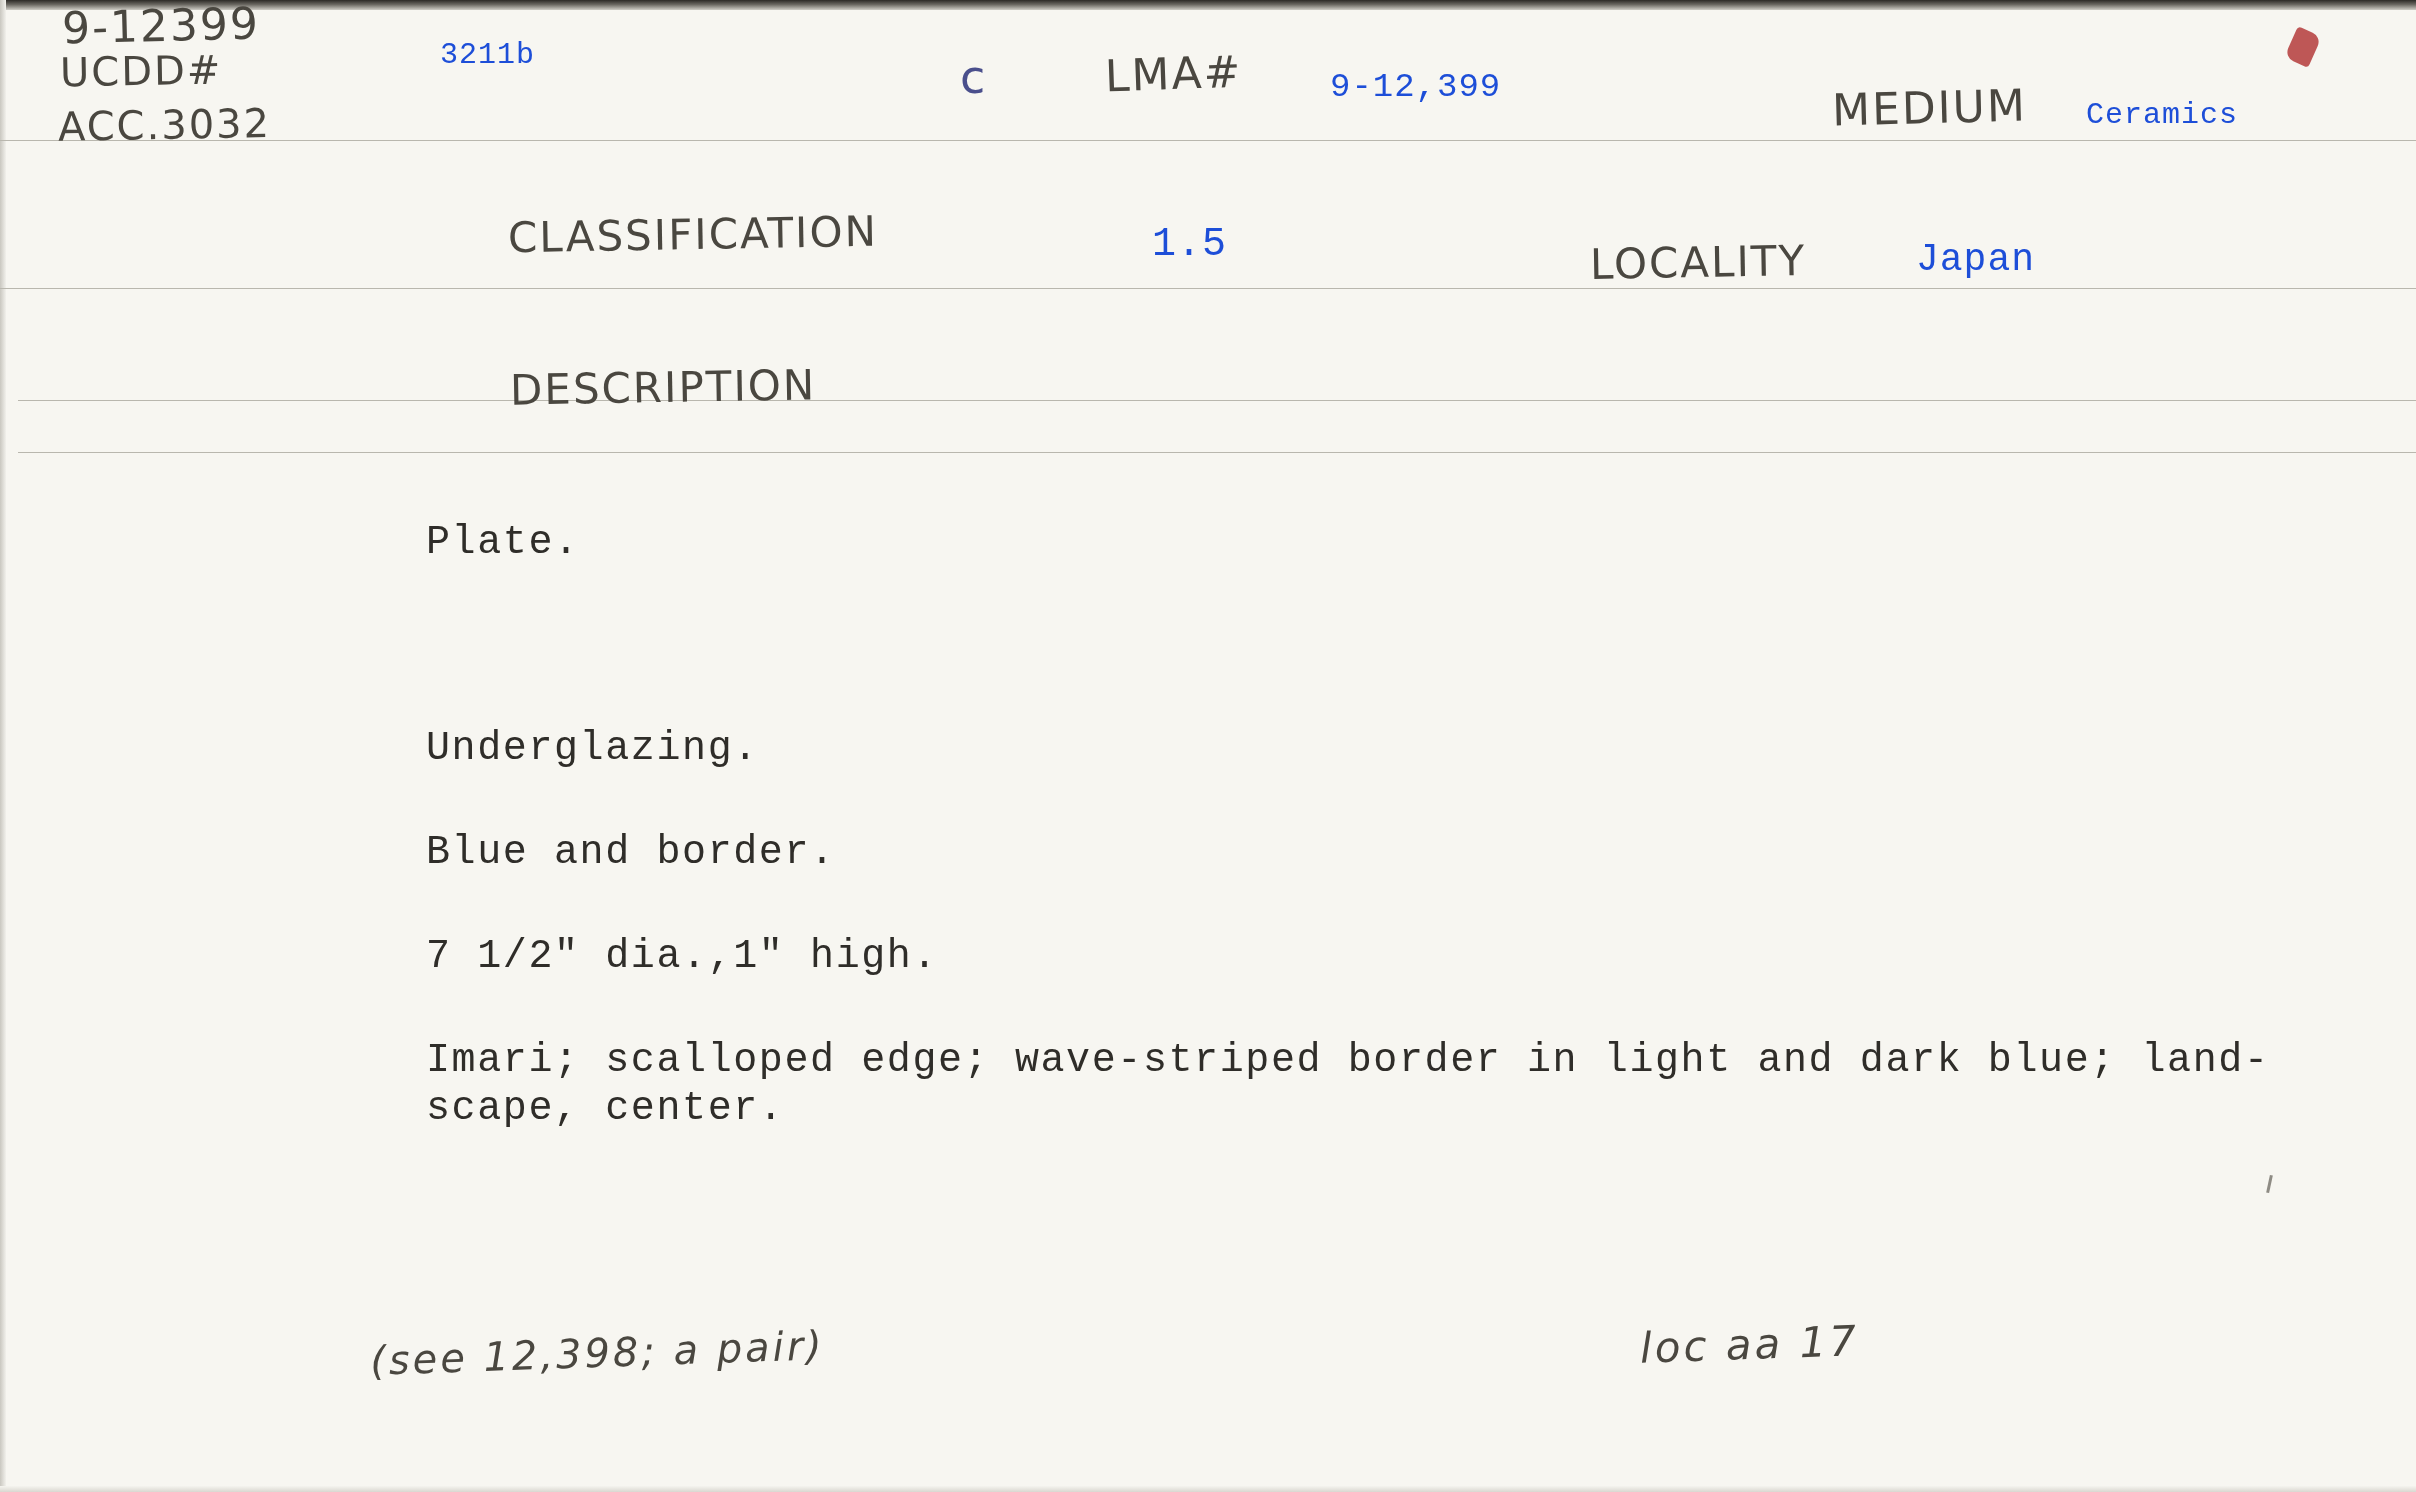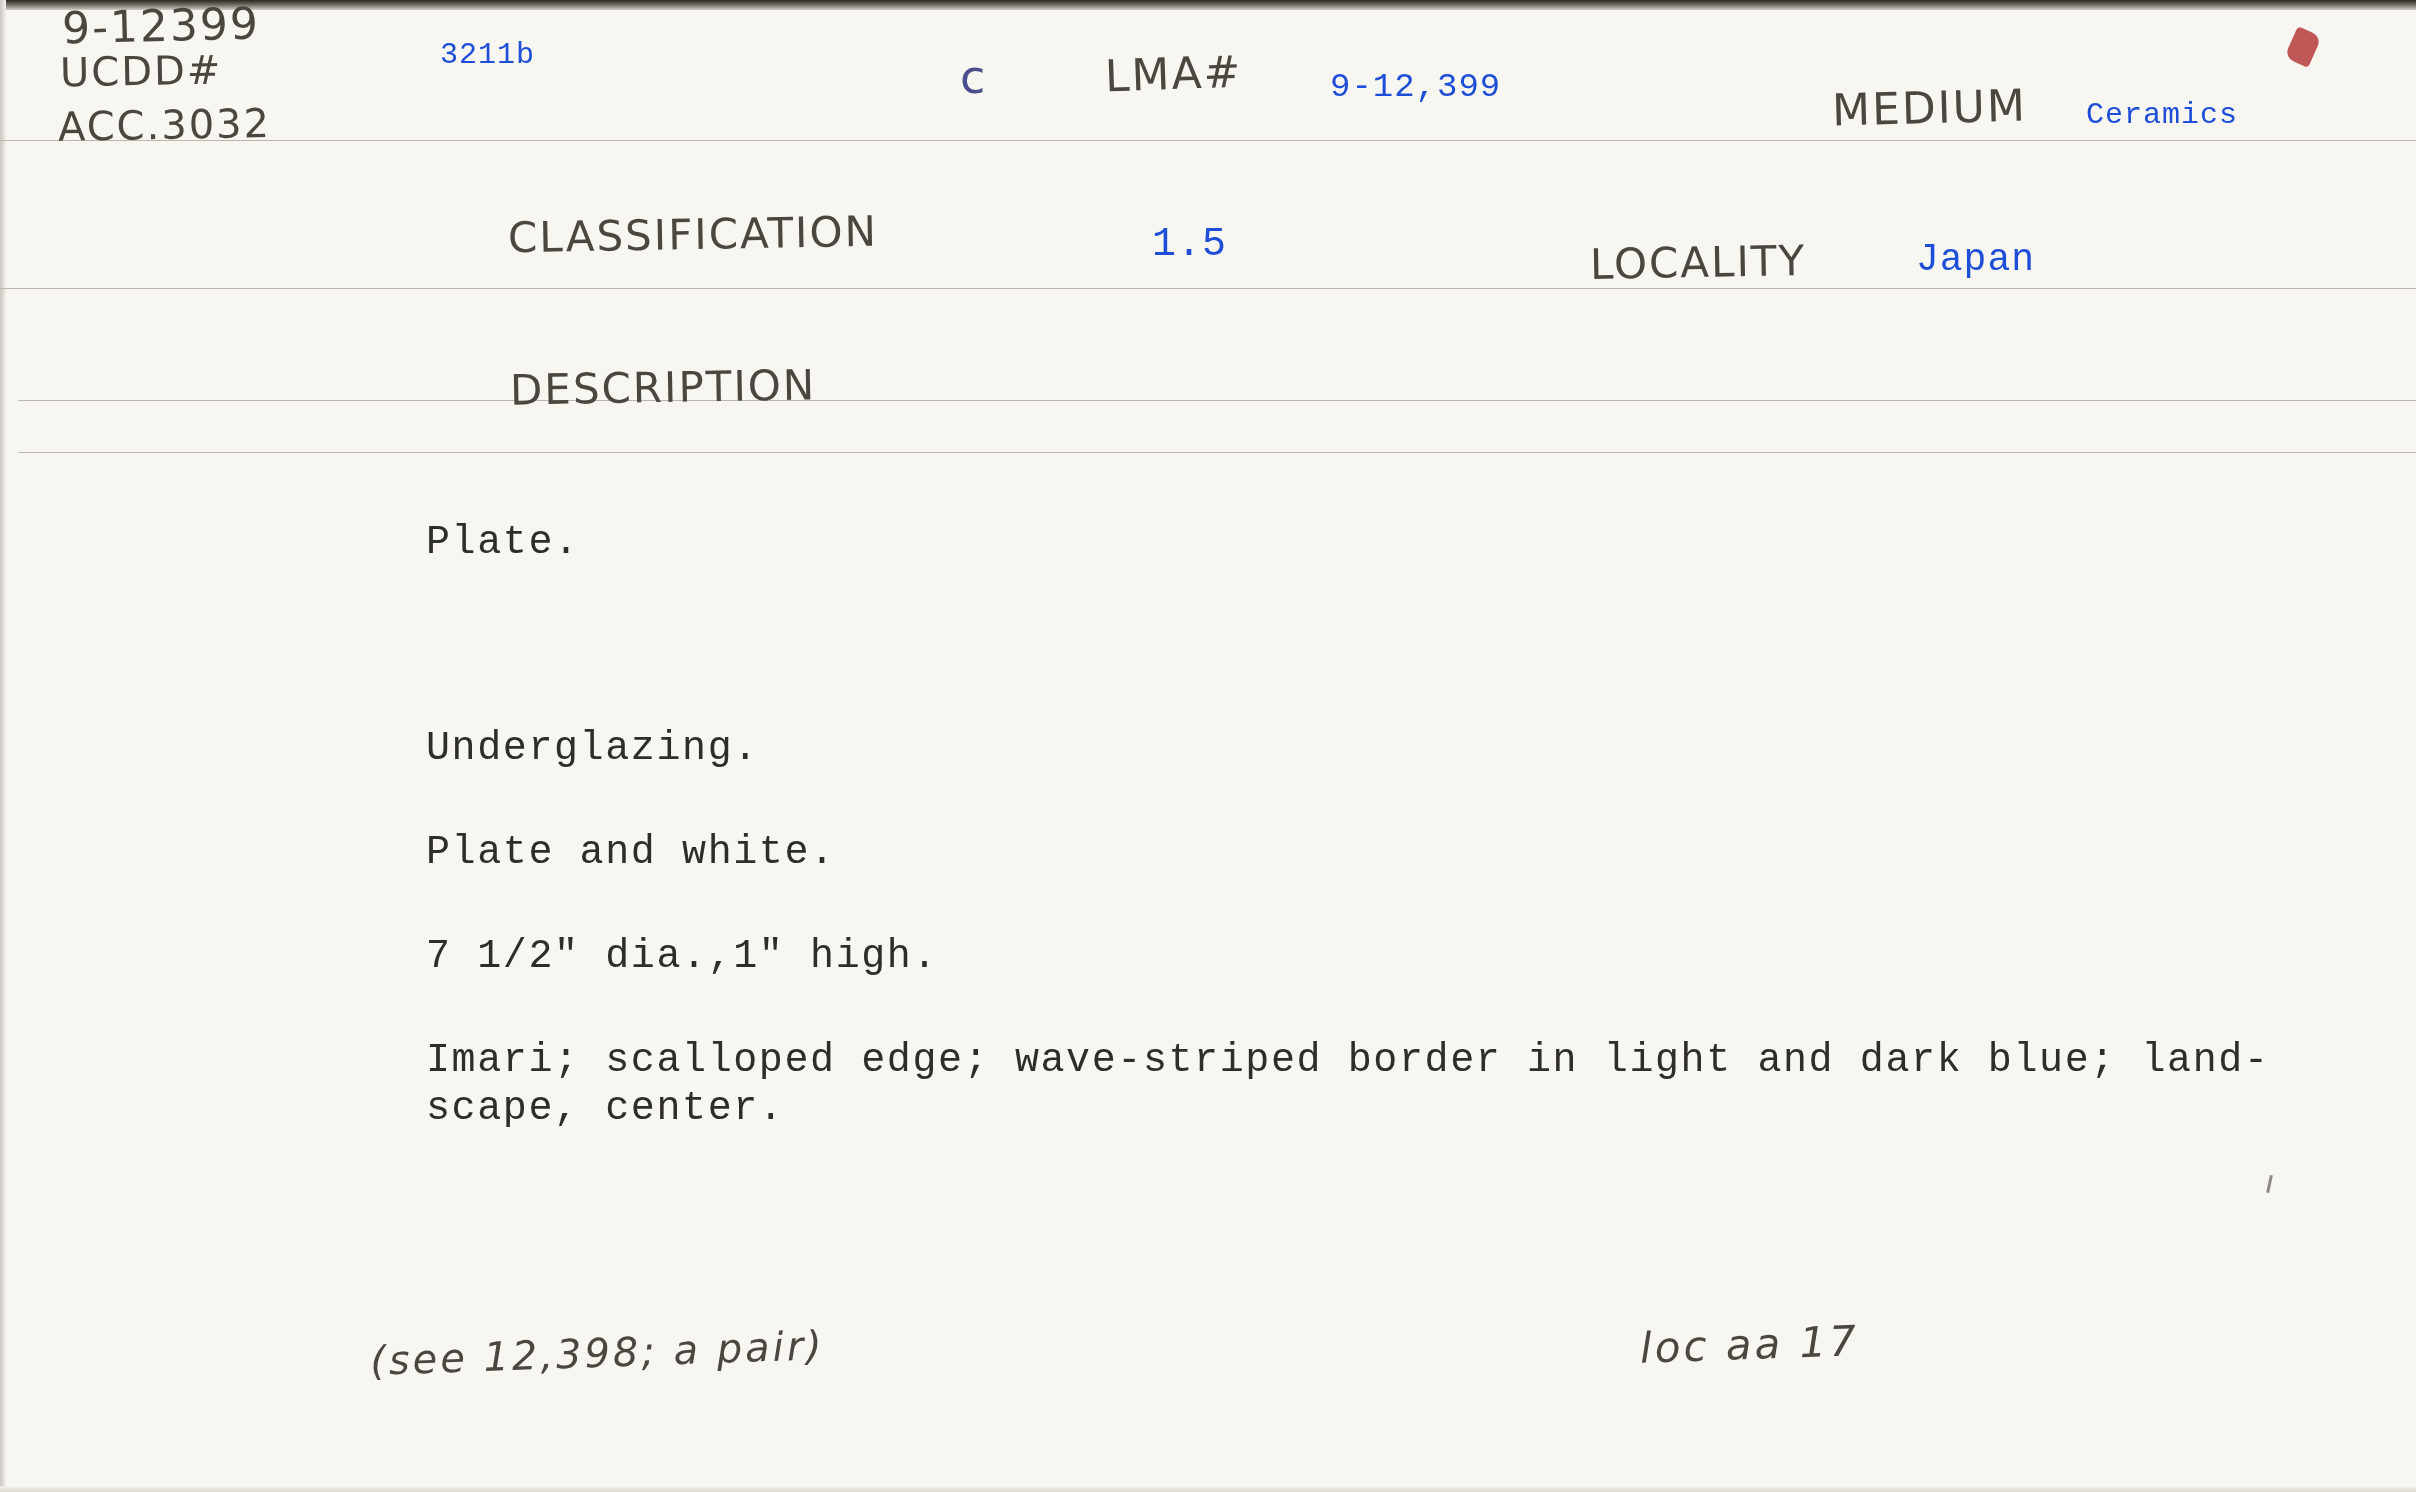--- a/index.html
+++ b/index.html
@@ -146,21 +146,21 @@
   <div class="hand hand-ink" id="class-label">CLASSIFICATION</div>
   <div class="typed" id="class-value">1.5</div>
 
   <div class="hand hand-ink" id="loc-label">LOCALITY</div>
   <div class="typed" id="loc-value">Japan</div>
 
   <div class="hand hand-ink" id="desc-label">DESCRIPTION</div>
 
   <div class="body-line" style="top:520px;">Plate.</div>
   <div class="body-line" style="top:726px;">Underglazing.</div>
-  <div class="body-line" style="top:830px;">Plate and white.</div>
+  <div class="body-line" style="top:830px;">Blue and border.</div>
   <div class="body-line" style="top:934px;">7 1/2" dia.,1" high.</div>
   <div class="body-line" style="top:1038px;">Imari; scalloped edge; wave-striped border in light and dark blue; land-</div>
   <div class="body-line" style="top:1086px;">scape, center.</div>
 
   <div class="hand hand-ink" id="note-left">(see 12,398; a pair)</div>
   <div class="hand hand-ink" id="note-right">loc aa 17</div>
 
   <div id="red-mark"></div>
   <div id="tick-mark"></div>
 

